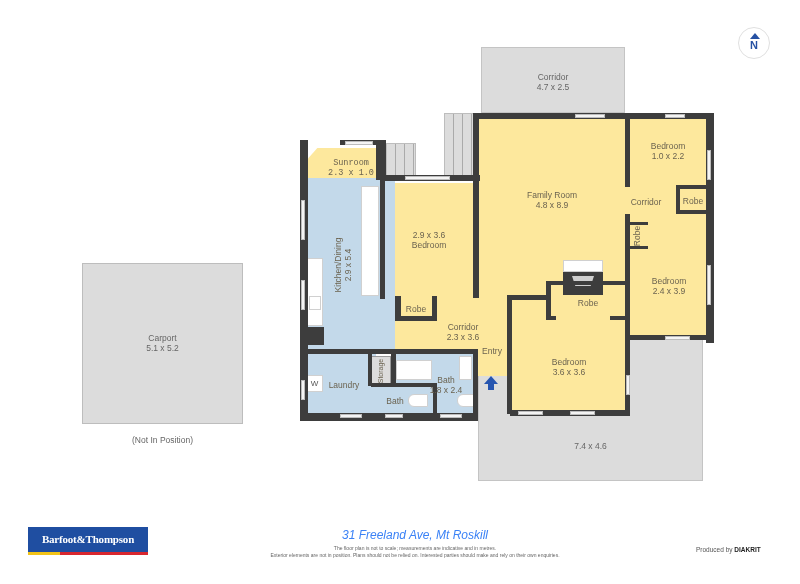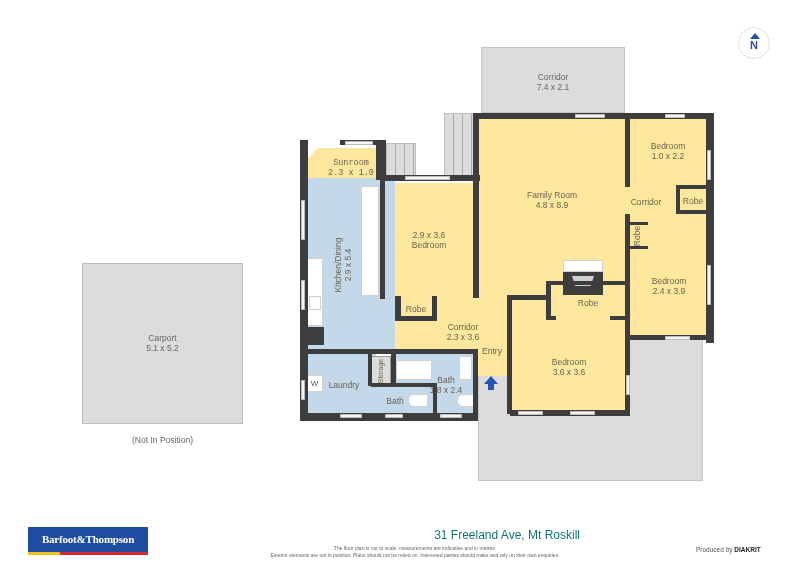--- a/index.html
+++ b/index.html
@@ -8,21 +8,21 @@
   .lbl { position:absolute; color:#6b6350; font-size:8.5px; line-height:10px; text-align:center; white-space:nowrap; }
   .lbl span { display:block; }
   .lbl.grey { color:#666; }
   .wall { position:absolute; background:#3d3d3d; }
   .win { position:absolute; background:#f4f4f4; border:1px solid #bcbcbc; box-sizing:border-box; }
   .stairs { position:absolute; background:#dcdcdc; border:1px solid #bdbdbd; box-sizing:border-box;
     background-image: repeating-linear-gradient(90deg, transparent 0 8px, #aaa 8px 9px); }
   .room-y { position:absolute; background:#fde89d; }
   .room-b { position:absolute; background:#c3d9ea; }
   .room-g { position:absolute; background:#dcdcdc; }
-  #footer-title { position:absolute; left:250px; top:528px; width:330px; text-align:right; font-size:12px; color:#0f766e; }
+  #footer-title { position:absolute; left:250px; top:528px; width:330px; text-align:center; font-size:12px; color:#3b82f6;font-style:italic; }
   #footer-note1, #footer-note2 { position:absolute; left:220px; width:390px; text-align:center; font-size:5px; color:#666; }
   #footer-note1 { top:545px; } #footer-note2 { top:552px; }
   #produced { position:absolute; left:696px; top:546px; font-size:6.5px; color:#555; }
   #produced b { color:#222; }
   #logo { position:absolute; left:28px; top:527px; width:120px; height:28px; background:#1f4ea1; overflow:hidden; }
   #logo .txt { position:absolute; left:0; right:0; top:6px; text-align:center; color:#fff; font-family:"Liberation Serif", serif; font-weight:bold; font-size:11px; letter-spacing:-0.2px; }
   #logo .bar-y { position:absolute; left:0; bottom:0; width:32px; height:3px; background:#f2c318; }
   #logo .bar-r { position:absolute; left:32px; right:0; bottom:0; height:3px; background:#d8272f; }
   #compass { position:absolute; left:738px; top:27px; width:32px; height:32px; border-radius:50%; border:1px solid #e0e0e0; box-sizing:border-box; }
   #compass .arrow { position:absolute; left:11px; top:5px; width:0; height:0; border-left:5px solid transparent; border-right:5px solid transparent; border-bottom:6px solid #2651a3; }
@@ -42,24 +42,25 @@
 <div class="room-g" style="left:82px;top:263px;width:161px;height:161px;border:1px solid #bdbdbd;box-sizing:border-box;"></div>
 <div class="lbl grey" style="left:82px;top:333px;width:161px;">
   <span>Carport</span>
     <span>5.1 x 5.2</span>
 </div>
 <div class="lbl grey" style="left:82px;top:435px;width:161px;">(Not In Position)</div>
 
 <div class="room-g" style="left:481px;top:47px;width:144px;height:66px;border:1px solid #c4c4c4;box-sizing:border-box;"></div>
 <div class="lbl grey" style="left:481px;top:72px;width:144px;">
   <span>Corridor</span>
-    <span>7.4 x 2.1</span>
+    <span>4.7 x 2.5</span>
 </div>
 <div class="room-g" style="left:478px;top:339px;width:225px;height:142px;border:1px solid #c4c4c4;box-sizing:border-box;"></div>
 <div class="lbl grey" style="left:478px;top:441px;width:225px;">
+    <span>7.4 x 4.6</span>
 </div>
 
 <div class="stairs" style="left:386px;top:143px;width:30px;height:35px;"></div>
 <div class="stairs" style="left:444px;top:113px;width:32px;height:65px;"></div>
 
 <div class="room-y" style="left:476px;top:117px;width:152px;height:183px;"></div>
 <div class="room-y" style="left:628px;top:117px;width:80px;height:75px;"></div>
 <div class="room-y" style="left:628px;top:185px;width:80px;height:35px;"></div>
 <div class="room-y" style="left:628px;top:215px;width:80px;height:122px;"></div>
 <div class="room-y" style="left:510px;top:300px;width:118px;height:112px;"></div>

